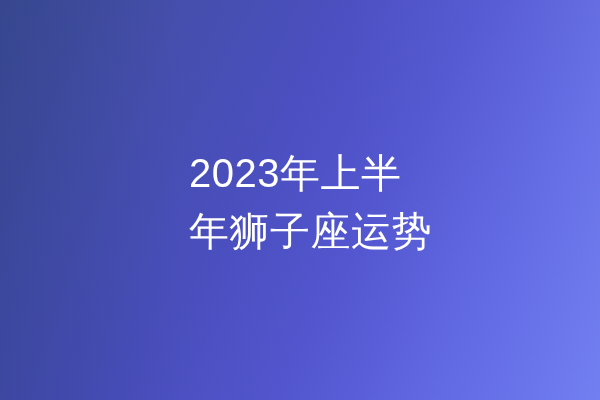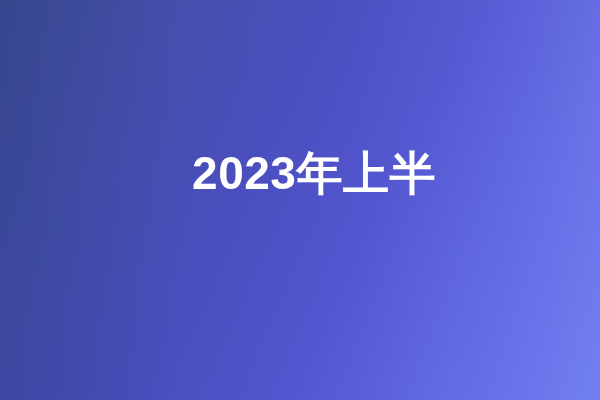--- a/index.html
+++ b/index.html
@@ -53,30 +53,31 @@
     position: absolute;
     left: 189px;
     top: 144px;
     width: 250px;
     z-index: 2;
   }
 
   .title-line {
     display: block;
     color: #ffffff;
-    font-size: 46px;
-    font-weight: 700;
+    font-size: 40px;
+    font-weight: 400;
     line-height: 58px;
     letter-spacing: 0.5px;
     white-space: nowrap;
-    text-align: center;
+    text-align: left;
   }
 </style>
 </head>
 <body>
 
 <div class="banner">
   <div class="banner-sheen"></div>
 
   <div class="title-block">
     <span class="title-line">2023年上半</span>
+    <span class="title-line">年狮子座运势</span>
   </div>
 </div>
 
 </body></html>

